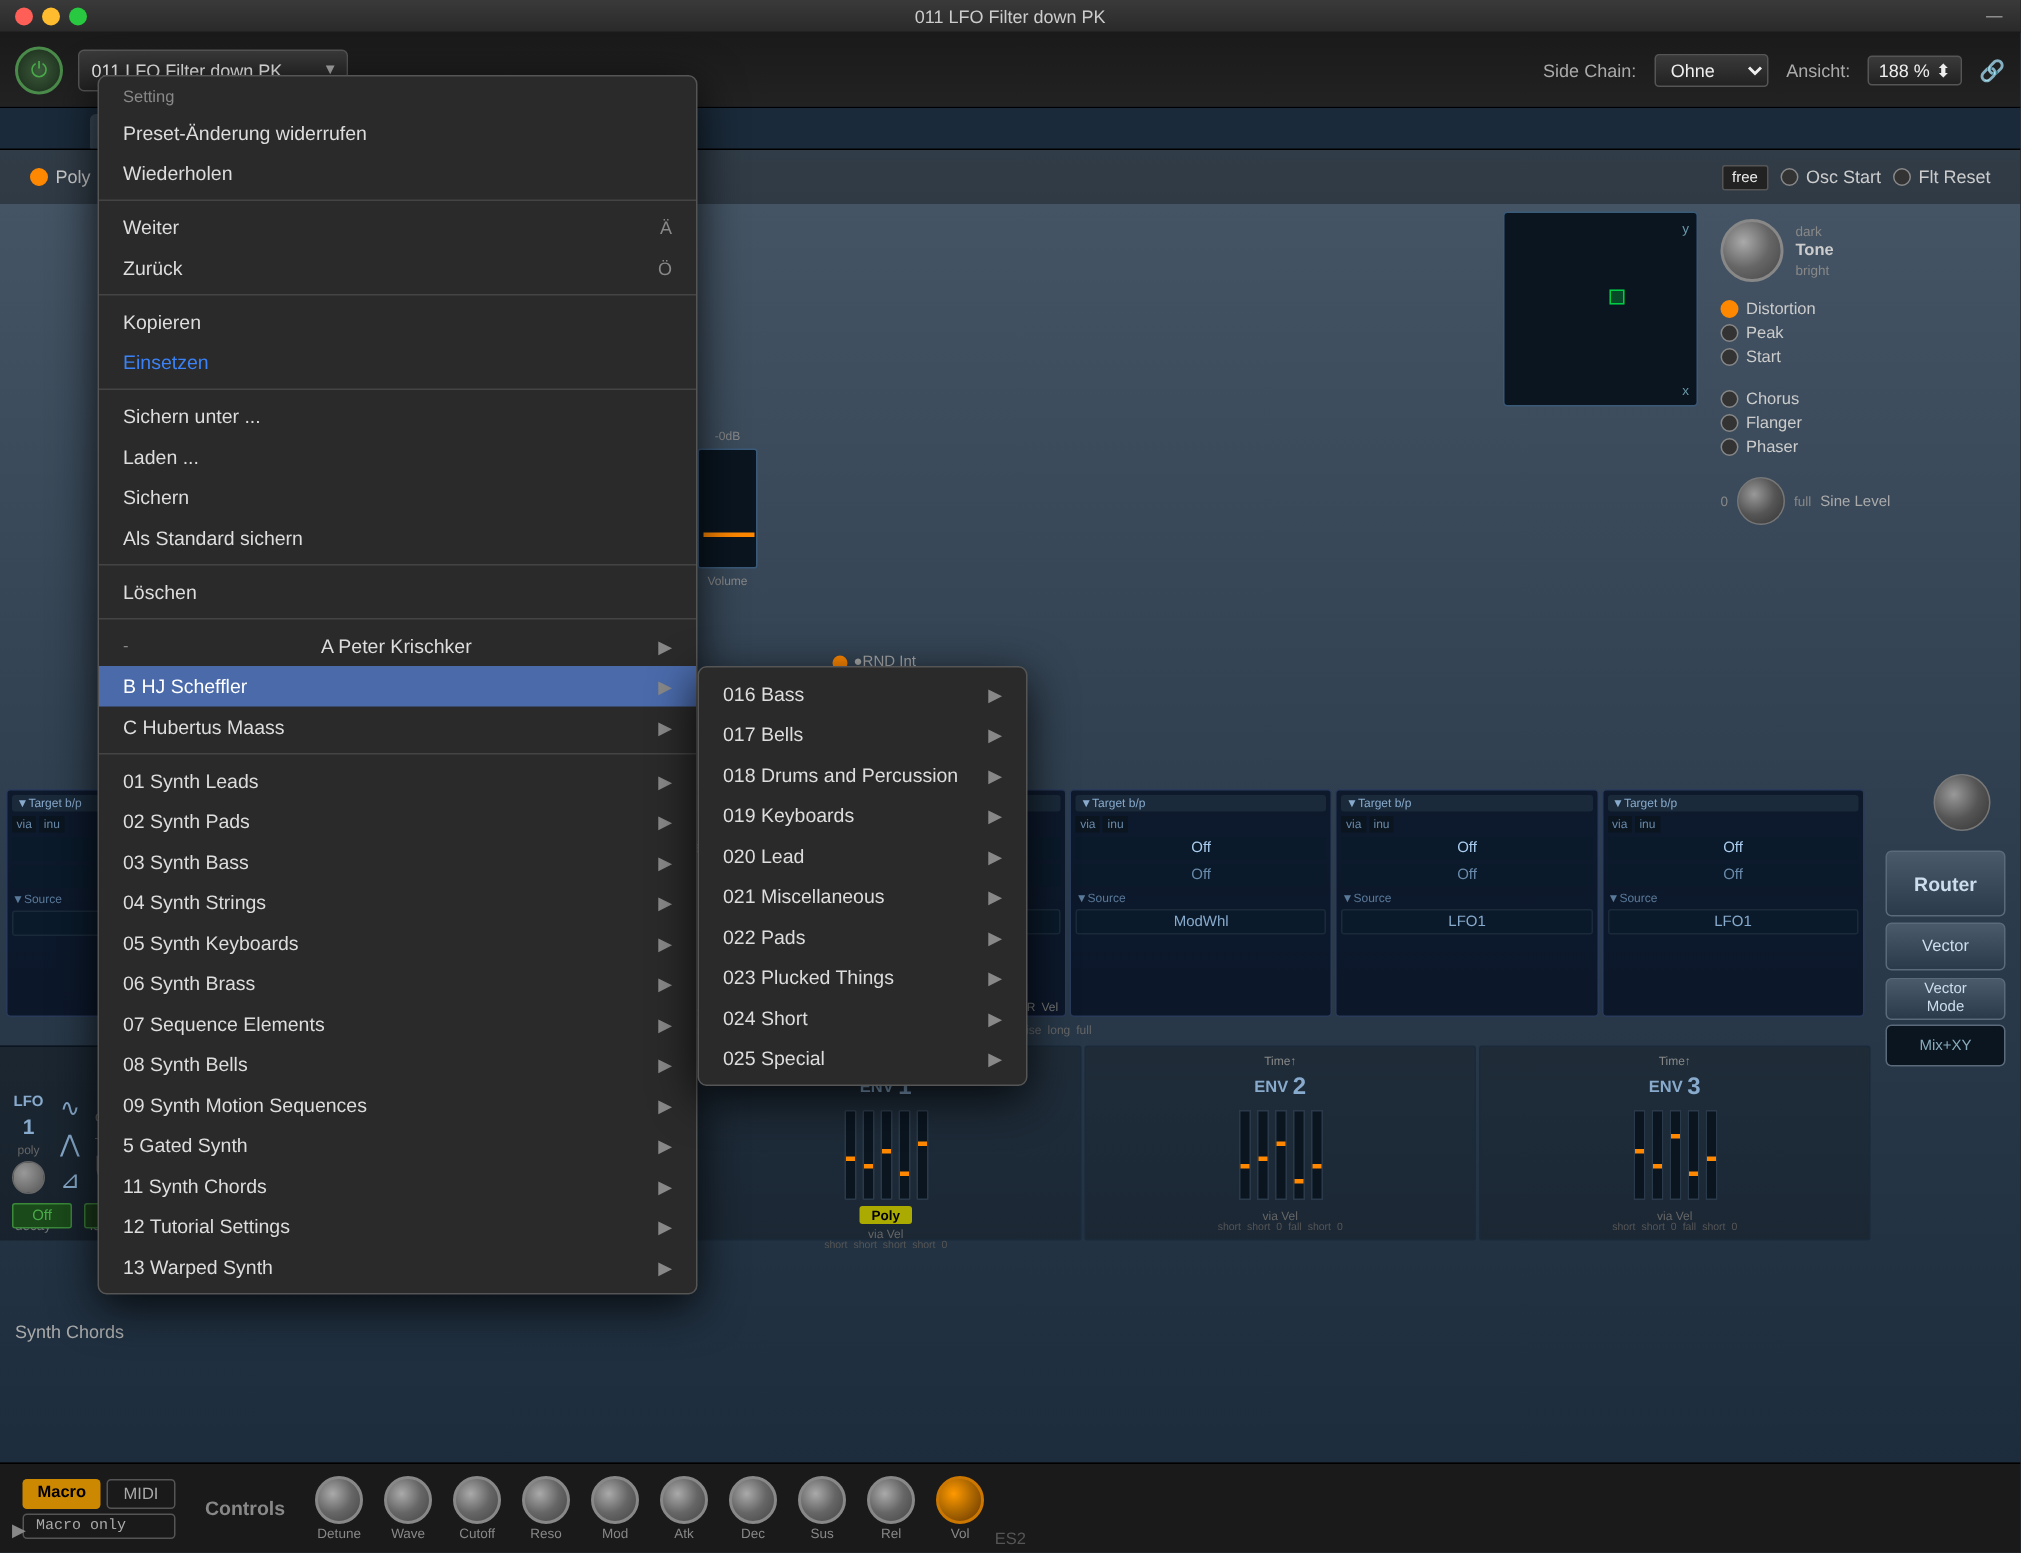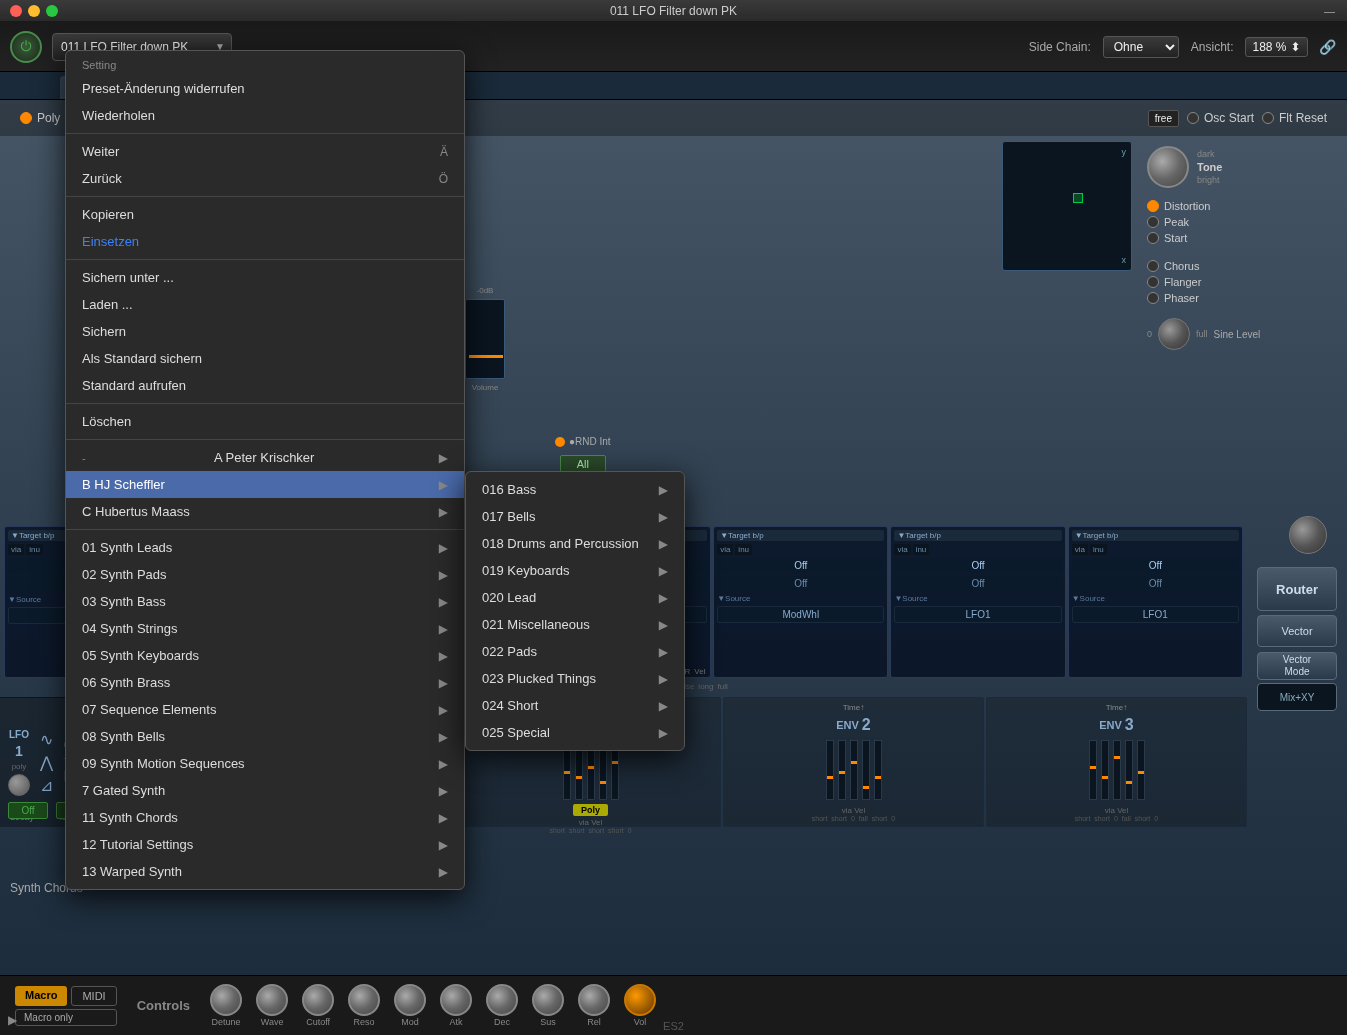--- a/index.html
+++ b/index.html
@@ -259,20 +259,21 @@
       cursor: pointer;
     }
     .macro-only-btn {
       background: transparent;
       border: 1px solid #555;
       color: #aaa;
       font-size: 10px;
       padding: 2px 8px;
       border-radius: 3px;
       cursor: pointer;
+      font-family: Liberation Mono, monospace;
     }
     .controls-label {
       font-size: 13px;
       color: #888;
       font-weight: bold;
     }
     .bottom-knob-item {
       display: flex;
       flex-direction: column;
       align-items: center;
@@ -975,23 +976,20 @@
   </div>
   <div class="cm-item">
     <span>Laden ...</span>
   </div>
   <div class="cm-item">
     <span>Sichern</span>
   </div>
   <div class="cm-item">
     <span>Als Standard sichern</span>
   </div>
-  <div class="cm-item">
-    <span>Standard aufrufen</span>
-  </div>
 
   <div class="cm-separator"></div>
 
   <div class="cm-item">
     <span>Löschen</span>
   </div>
 
   <div class="cm-separator"></div>
 
   <div class="cm-item has-sub" style="position:relative;">
@@ -1083,21 +1081,21 @@
   </div>
   <div class="cm-item has-sub">
     <span>08 Synth Bells</span>
     <span class="cm-arrow">▶</span>
   </div>
   <div class="cm-item has-sub">
     <span>09 Synth Motion Sequences</span>
     <span class="cm-arrow">▶</span>
   </div>
   <div class="cm-item has-sub">
-    <span>7 Gated Synth</span>
+    <span>5 Gated Synth</span>
     <span class="cm-arrow">▶</span>
   </div>
   <div class="cm-item has-sub">
     <span>11 Synth Chords</span>
     <span class="cm-arrow">▶</span>
   </div>
   <div class="cm-item has-sub">
     <span>12 Tutorial Settings</span>
     <span class="cm-arrow">▶</span>
   </div>

